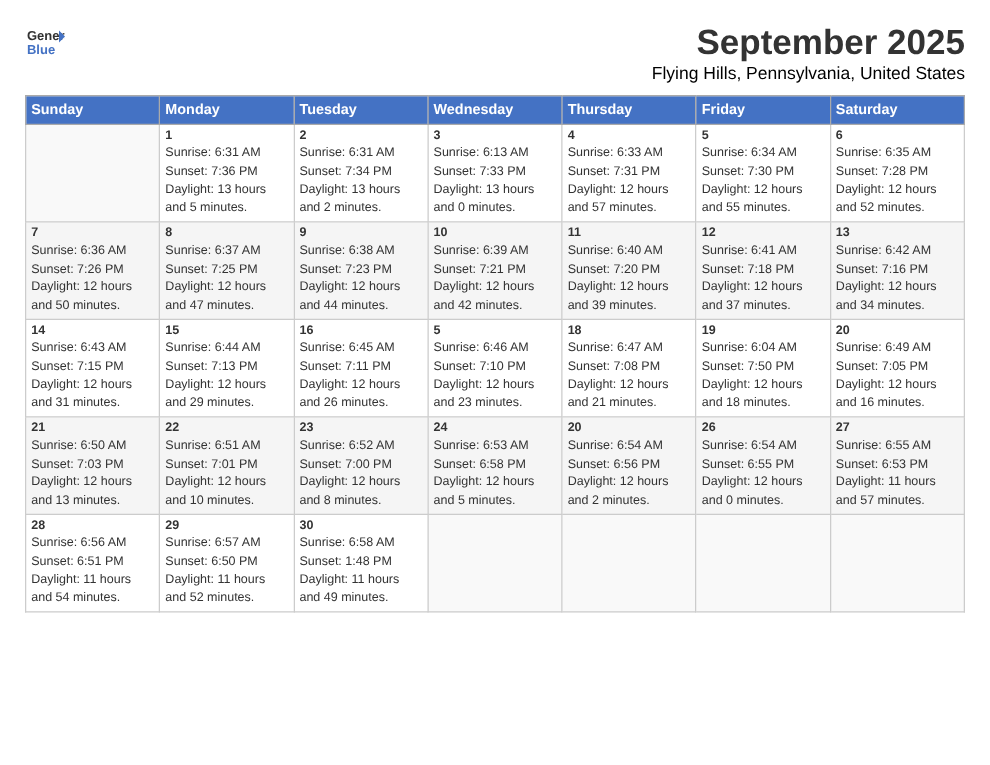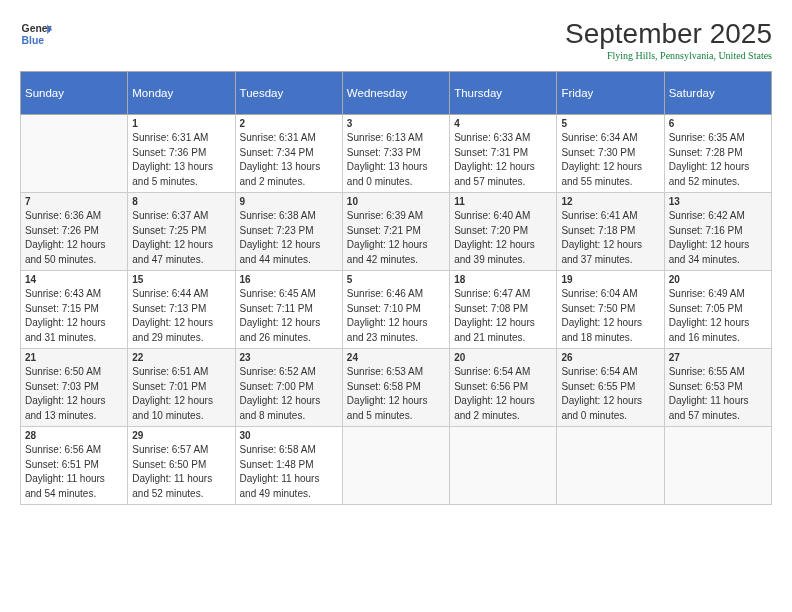--- a/index.html
+++ b/index.html
@@ -29,39 +29,38 @@
     }
     .logo-icon {
       width: 32px;
       height: 32px;
     }
     .title-area {
       text-align: right;
     }
     .month-title {
       font-size: 28px;
-      font-weight: normal;
+      font-weight: bold;
       color: #333;
     }
     .location {
-      font-size: 10px;
-      color: #15803d;
-      font-family: Liberation Serif, serif;
+      font-size: 14px;
+      color: #000000;
     }
     .calendar-table {
       width: 100%;
       border-collapse: collapse;
       table-layout: fixed;
     }
     .calendar-table thead tr th {
       background: #4472C4;
       color: #fff;
       font-size: 11.5px;
-      font-weight: normal;
-      padding: 15px 4px;
+      font-weight: bold;
+      padding: 5px 4px;
       text-align: left;
       border: 1px solid #aaa;
     }
     .calendar-table tbody tr td {
       border: 1px solid #ccc;
       vertical-align: top;
       padding: 3px 4px;
       font-size: 9px;
       color: #333;
       height: 78px;

